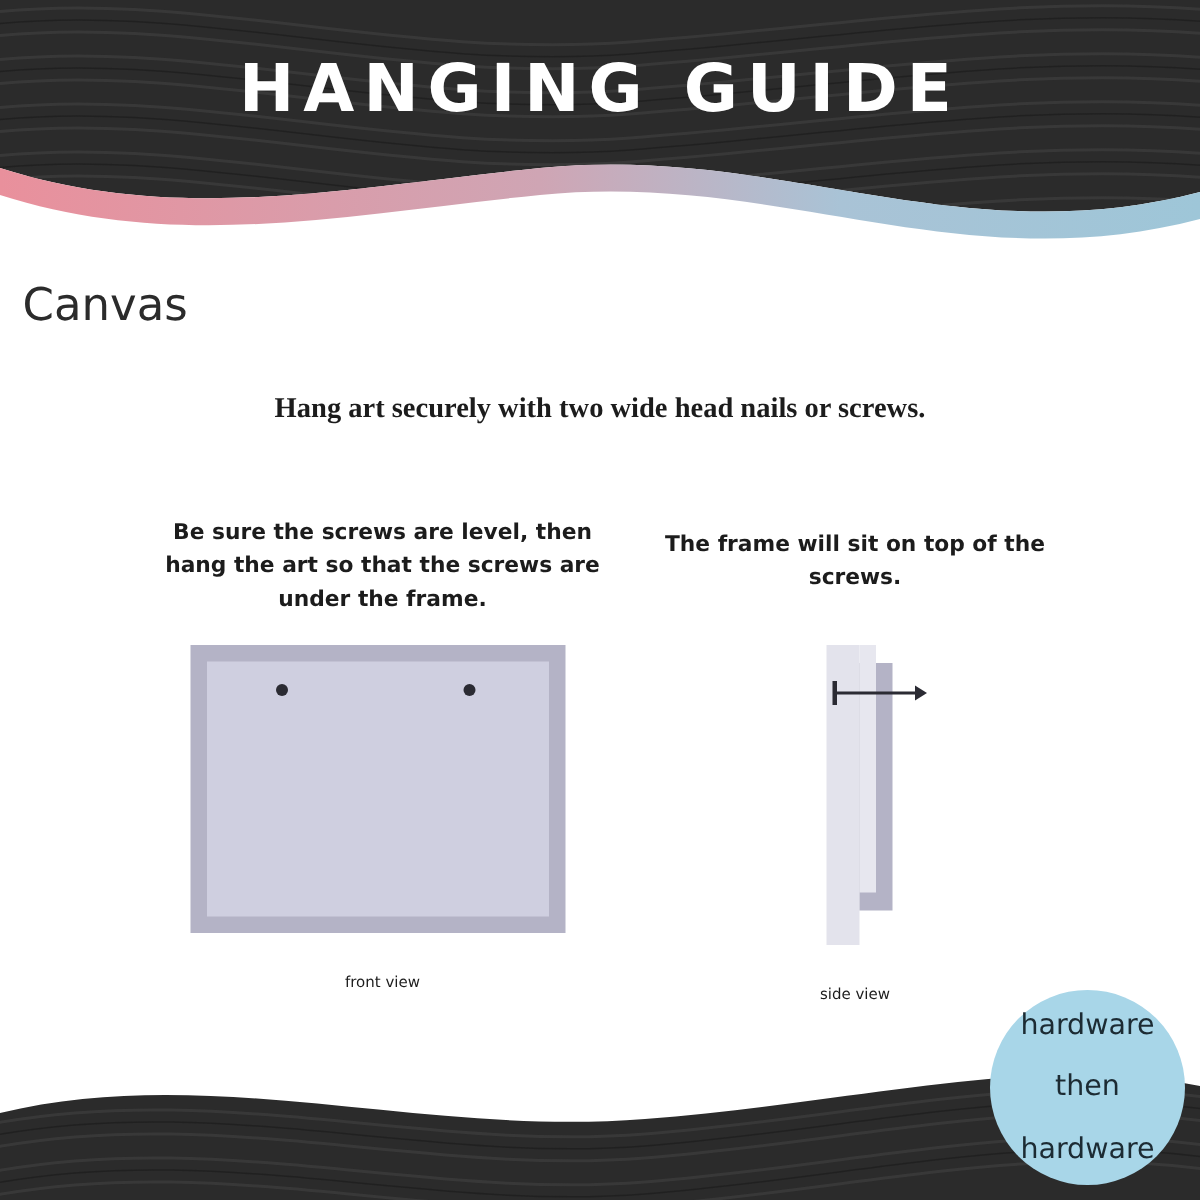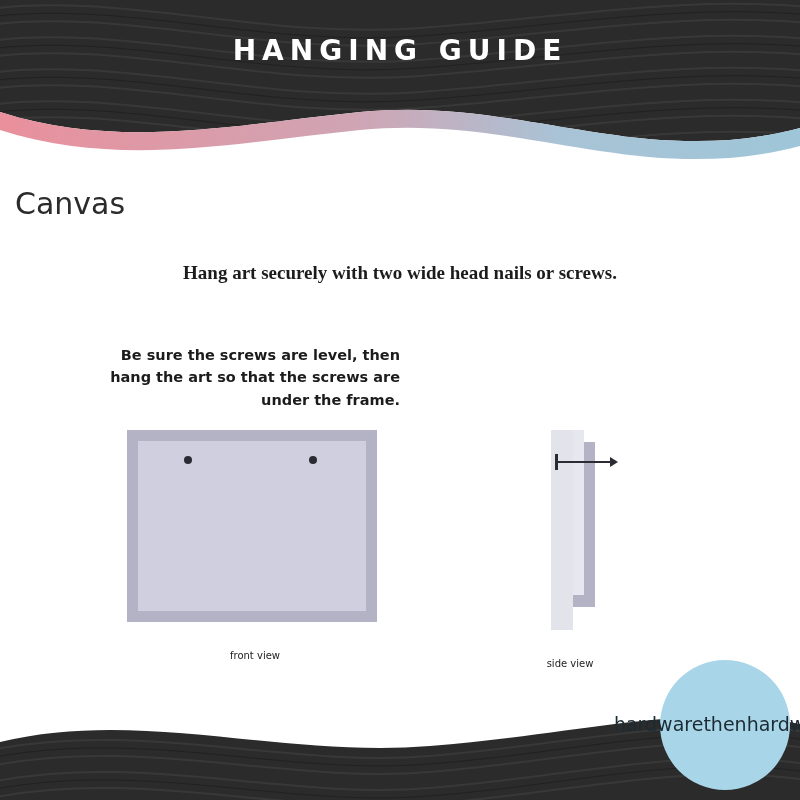--- a/index.html
+++ b/index.html
@@ -27,21 +27,21 @@
     height: 160px;
     overflow: hidden;
   }
   .header-title {
     position: absolute;
     top: 34px;
     left: 0;
     width: 800px;
     text-align: center;
     color: #ffffff;
-    font-size: 28px;
+    font-size: 44px;
     letter-spacing: 6px;
     font-weight: bold;
     font-family: "DejaVu Sans", sans-serif;
   }
 
   
   .footer-band {
     position: absolute;
     bottom: 0;
     left: 0;
@@ -73,21 +73,21 @@
     color: #1c1c1c;
     font-family: Liberation Serif, serif;
   }
 
   .caption {
     position: absolute;
     font-size: 14.5px;
     font-weight: bold;
     color: #1c1c1c;
     line-height: 1.55;
-    text-align: right;
+    text-align: center;
     font-family: "DejaVu Sans", sans-serif;
   }
   .caption-left {
     top: 344px;
     left: 110px;
     width: 290px;
   }
   .caption-right {
     top: 352px;
     left: 440px;
@@ -205,27 +205,29 @@
   
   .badge {
     position: absolute;
     top: 660px;
     left: 660px;
     width: 130px;
     height: 130px;
     border-radius: 50%;
     background: #a8d6e8;
     display: flex;
+    flex-direction: column;
     align-items: center;
     justify-content: center;
     color: #1c2b33;
     font-size: 19px;
     line-height: 1.35;
     text-align: center;
     font-family: "DejaVu Sans", sans-serif;
+    gap: 16px;
   }
 </style>
 </head>
 <body>
 
 <div id="page">
 
   <div class="header-band">
     <svg width="800" height="160" viewBox="0 0 800 160" xmlns="http://www.w3.org/2000/svg">
       <defs>
@@ -263,20 +265,21 @@
 
       <path d="M0,112 C120,150 230,125 360,112 C520,96 640,170 800,128 L800,146 C640,188 520,114 360,130 C230,143 120,168 0,130 Z" fill="url(#waveGrad)"></path>
     </svg>
     <div class="header-title">HANGING GUIDE</div>
   </div>
 
   <div class="subtitle">Canvas</div>
   <div class="lead">Hang art securely with two wide head nails or screws.</div>
 
   <div class="caption caption-left">Be sure the screws are level, then hang the art so that the screws are under the frame.</div>
+  <div class="caption caption-right">The frame will sit on top of the screws.</div>
 
   <div class="diagram-front">
     <div class="frame-outer"></div>
     <div class="frame-inner"></div>
     <div class="screw-dot screw-left"></div>
     <div class="screw-dot screw-right"></div>
   </div>
   <div class="view-label view-label-left">front view</div>
 
   <div class="diagram-side">

